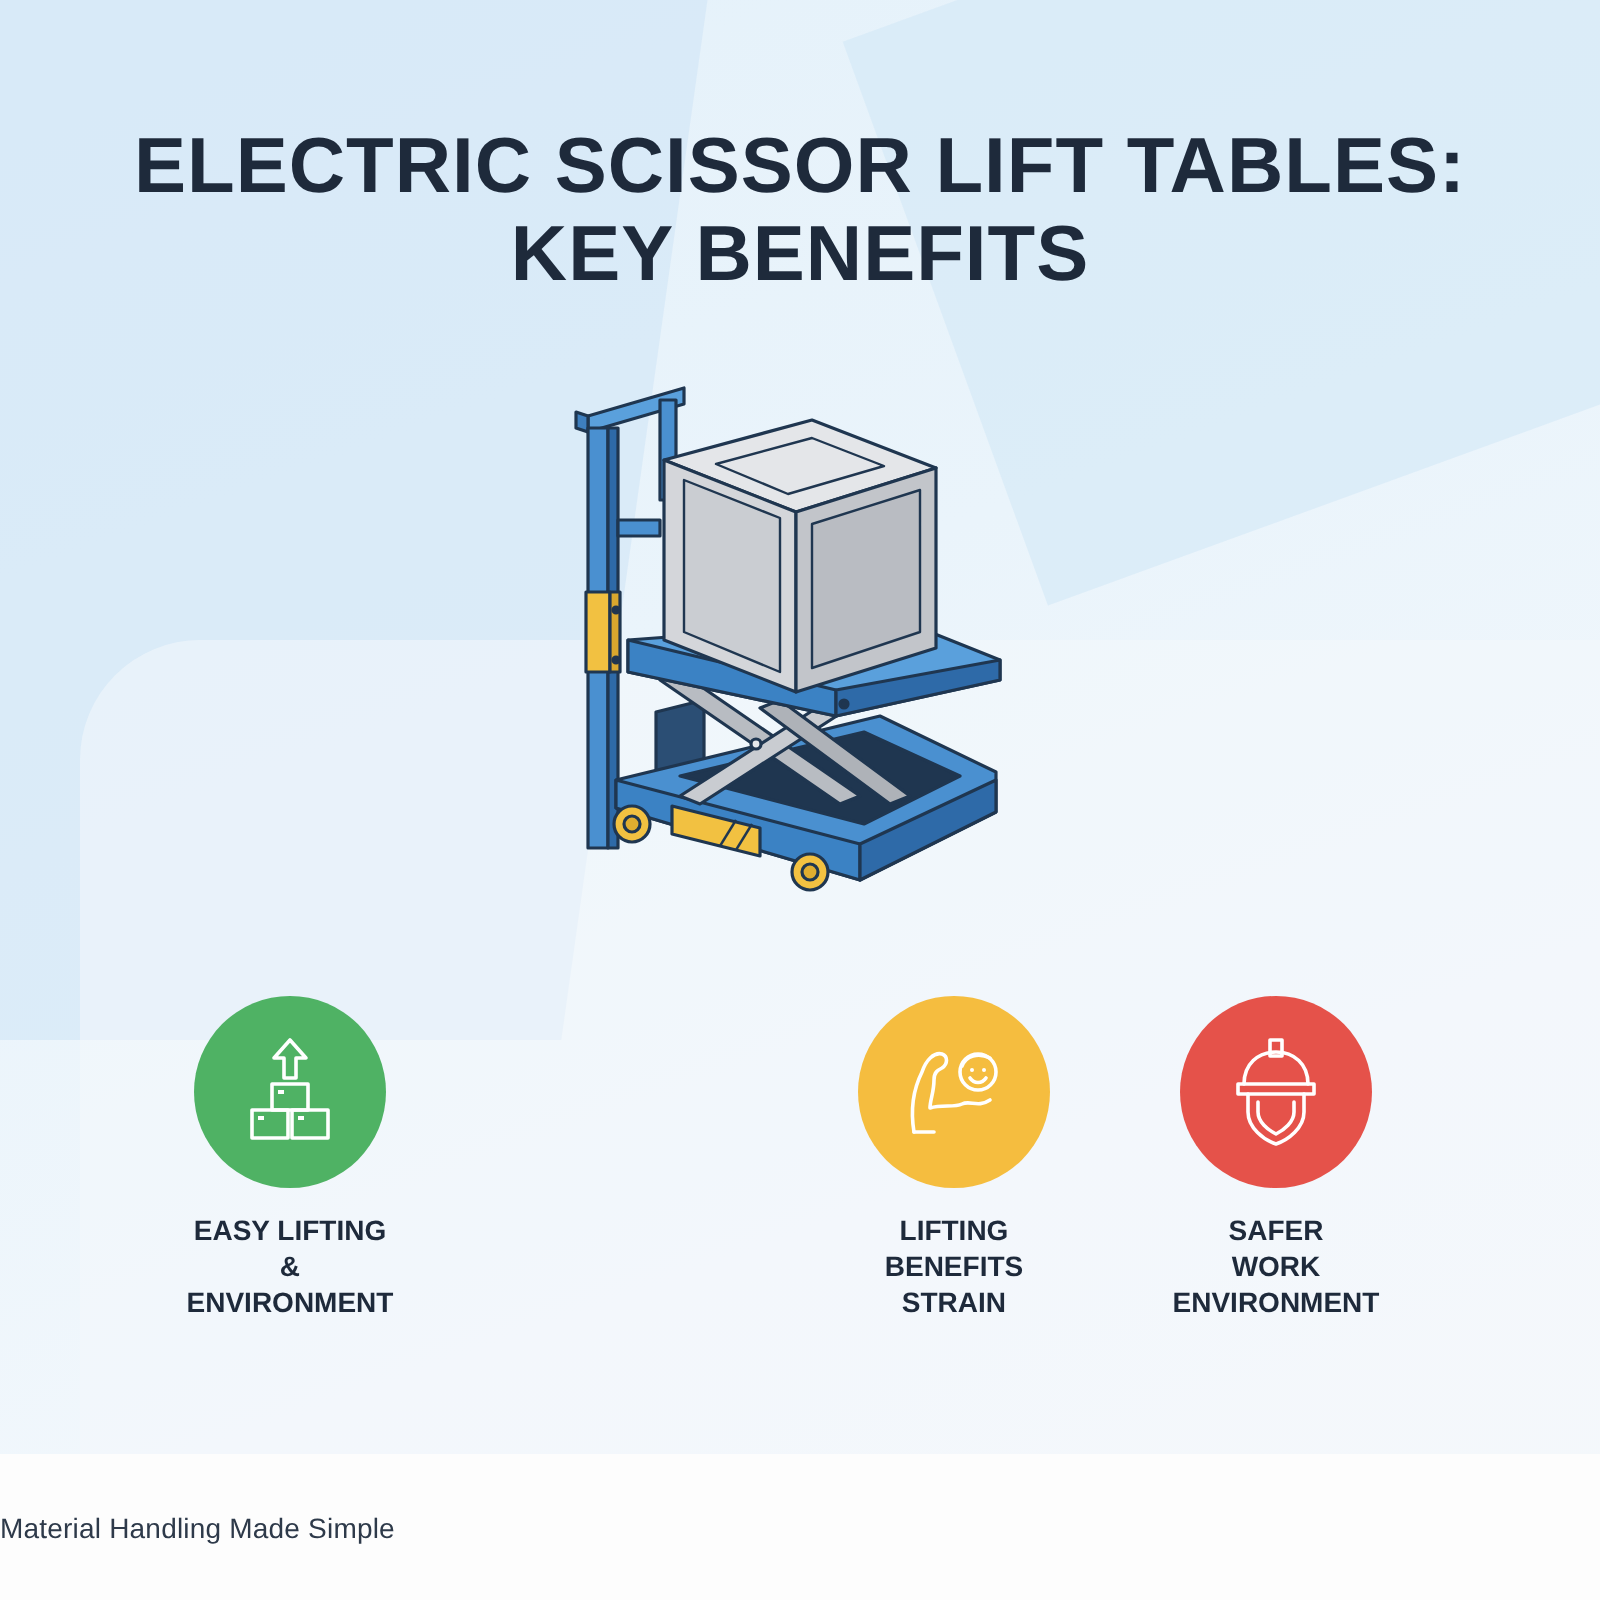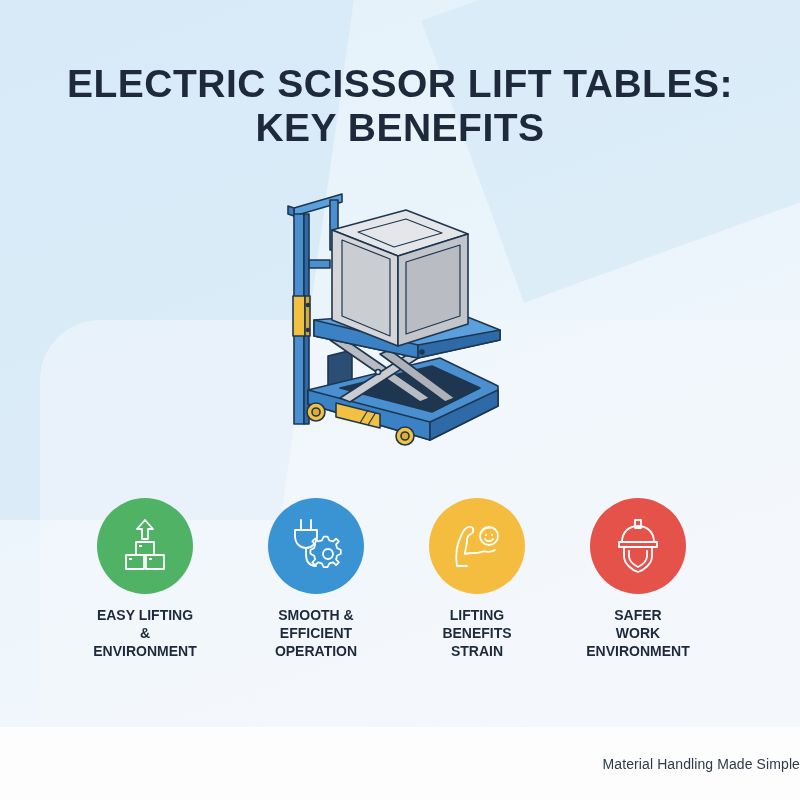--- a/index.html
+++ b/index.html
@@ -55,21 +55,21 @@
       text-align: center;
       color: #1e2a3b;
       font-weight: 700;
       font-size: 14px;
       line-height: 18px;
     }
     .label span { display: block; }
     .footer {
       position: absolute; left: 0; top: 727px; width: 800px; height: 73px;
       background: #fdfdfd;
-      display: flex; align-items: center; justify-content: flex-end;
+      display: flex; align-items: center; justify-content: flex-start;
     }
     .footer-text {
       color: #2e3a4a;
       font-size: 14px;
       letter-spacing: 0.1px;
     }
   </style>
 </head>
 <body>
 
@@ -151,39 +151,20 @@
         </g>
       </svg>
     </div>
     <div class="label">
       <span>EASY LIFTING</span>
       <span>&amp;</span>
       <span>ENVIRONMENT</span>
     </div>
   </div>
 
-  <div class="benefit" style="left:236px;">
-    <div class="circle" style="background:#3a94d4;">
-      <svg viewBox="0 0 64 64">
-        <g fill="none" stroke="#ffffff" stroke-width="1.8" stroke-linecap="round" stroke-linejoin="round">
-          <line x1="17" y1="6" x2="17" y2="16"></line>
-          <line x1="27" y1="6" x2="27" y2="16"></line>
-          <path d="M11,16 H33 V22 C33,30 27,34 22,34 C17,34 11,30 11,22 Z"></path>
-          <path d="M22,34 V40 C22,48 26,52 32,52"></path>
-          <path d="M44,30 l2,-4 h4 l2,4 l4,1 l3,-3 l3,3 l-3,3 l1,4 l4,2 v4 l-4,2 l-1,4 l3,3 l-3,3 l-3,-3 l-4,1 l-2,4 h-4 l-2,-4 l-4,-1 l-3,3 l-3,-3 l3,-3 l-1,-4 l-4,-2 v-4 l4,-2 l1,-4 l-3,-3 l3,-3 l3,3 Z" transform="translate(-4,-2) scale(0.95)"></path>
-          <circle cx="44" cy="40" r="5"></circle>
-        </g>
-      </svg>
-    </div>
-    <div class="label">
-      <span>SMOOTH &amp;</span>
-      <span>EFFICIENT</span>
-      <span>OPERATION</span>
-    </div>
-  </div>
 
   <div class="benefit" style="left:397px;">
     <div class="circle" style="background:#f5bd3f;">
       <svg viewBox="0 0 64 64">
         <g fill="none" stroke="#ffffff" stroke-width="1.8" stroke-linecap="round" stroke-linejoin="round">
           <path d="M12,52 C10,40 12,30 16,22 C18,16 22,12 26,13 C29,14 29,18 26,20 C24,21 22,22 22,26 C22,32 20,36 20,40 C26,38 32,40 36,38 C40,36 44,40 50,36"></path>
           <path d="M12,52 H22"></path>
           <circle cx="44" cy="22" r="9"></circle>
           <path d="M36,19 C38,14 44,12 50,15"></path>
           <path d="M40,25 C42,28 46,28 48,25"></path>

